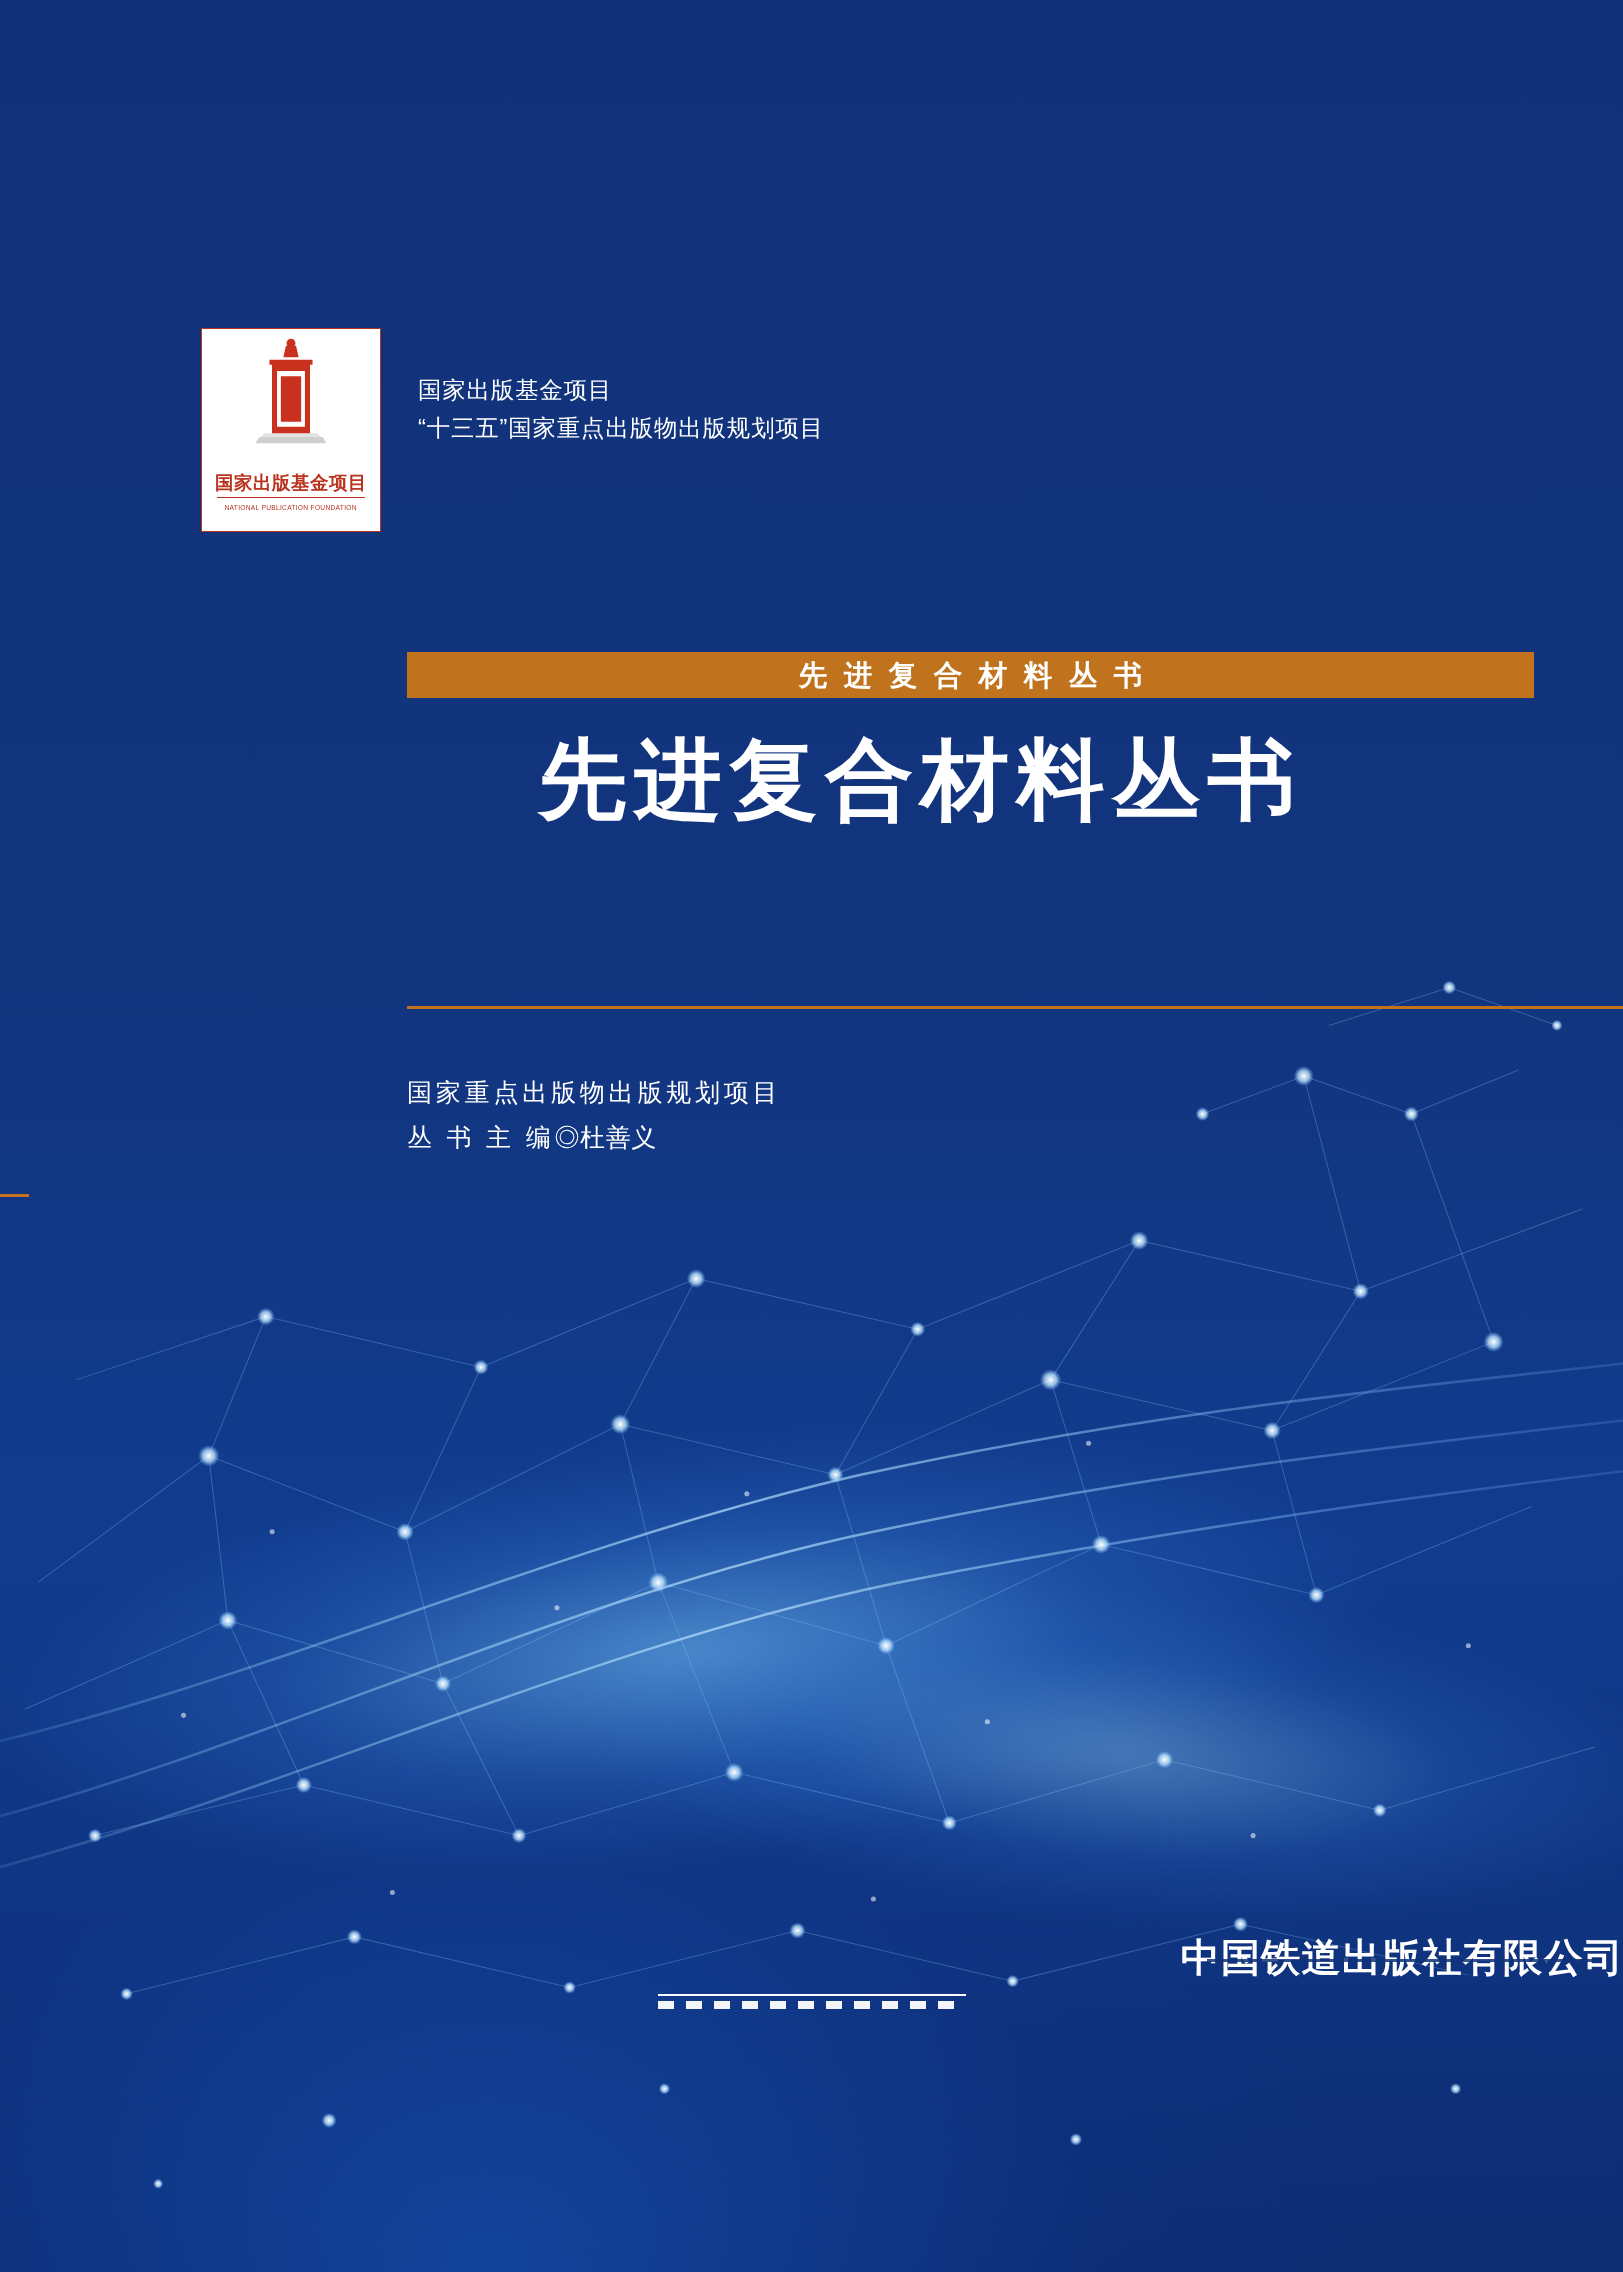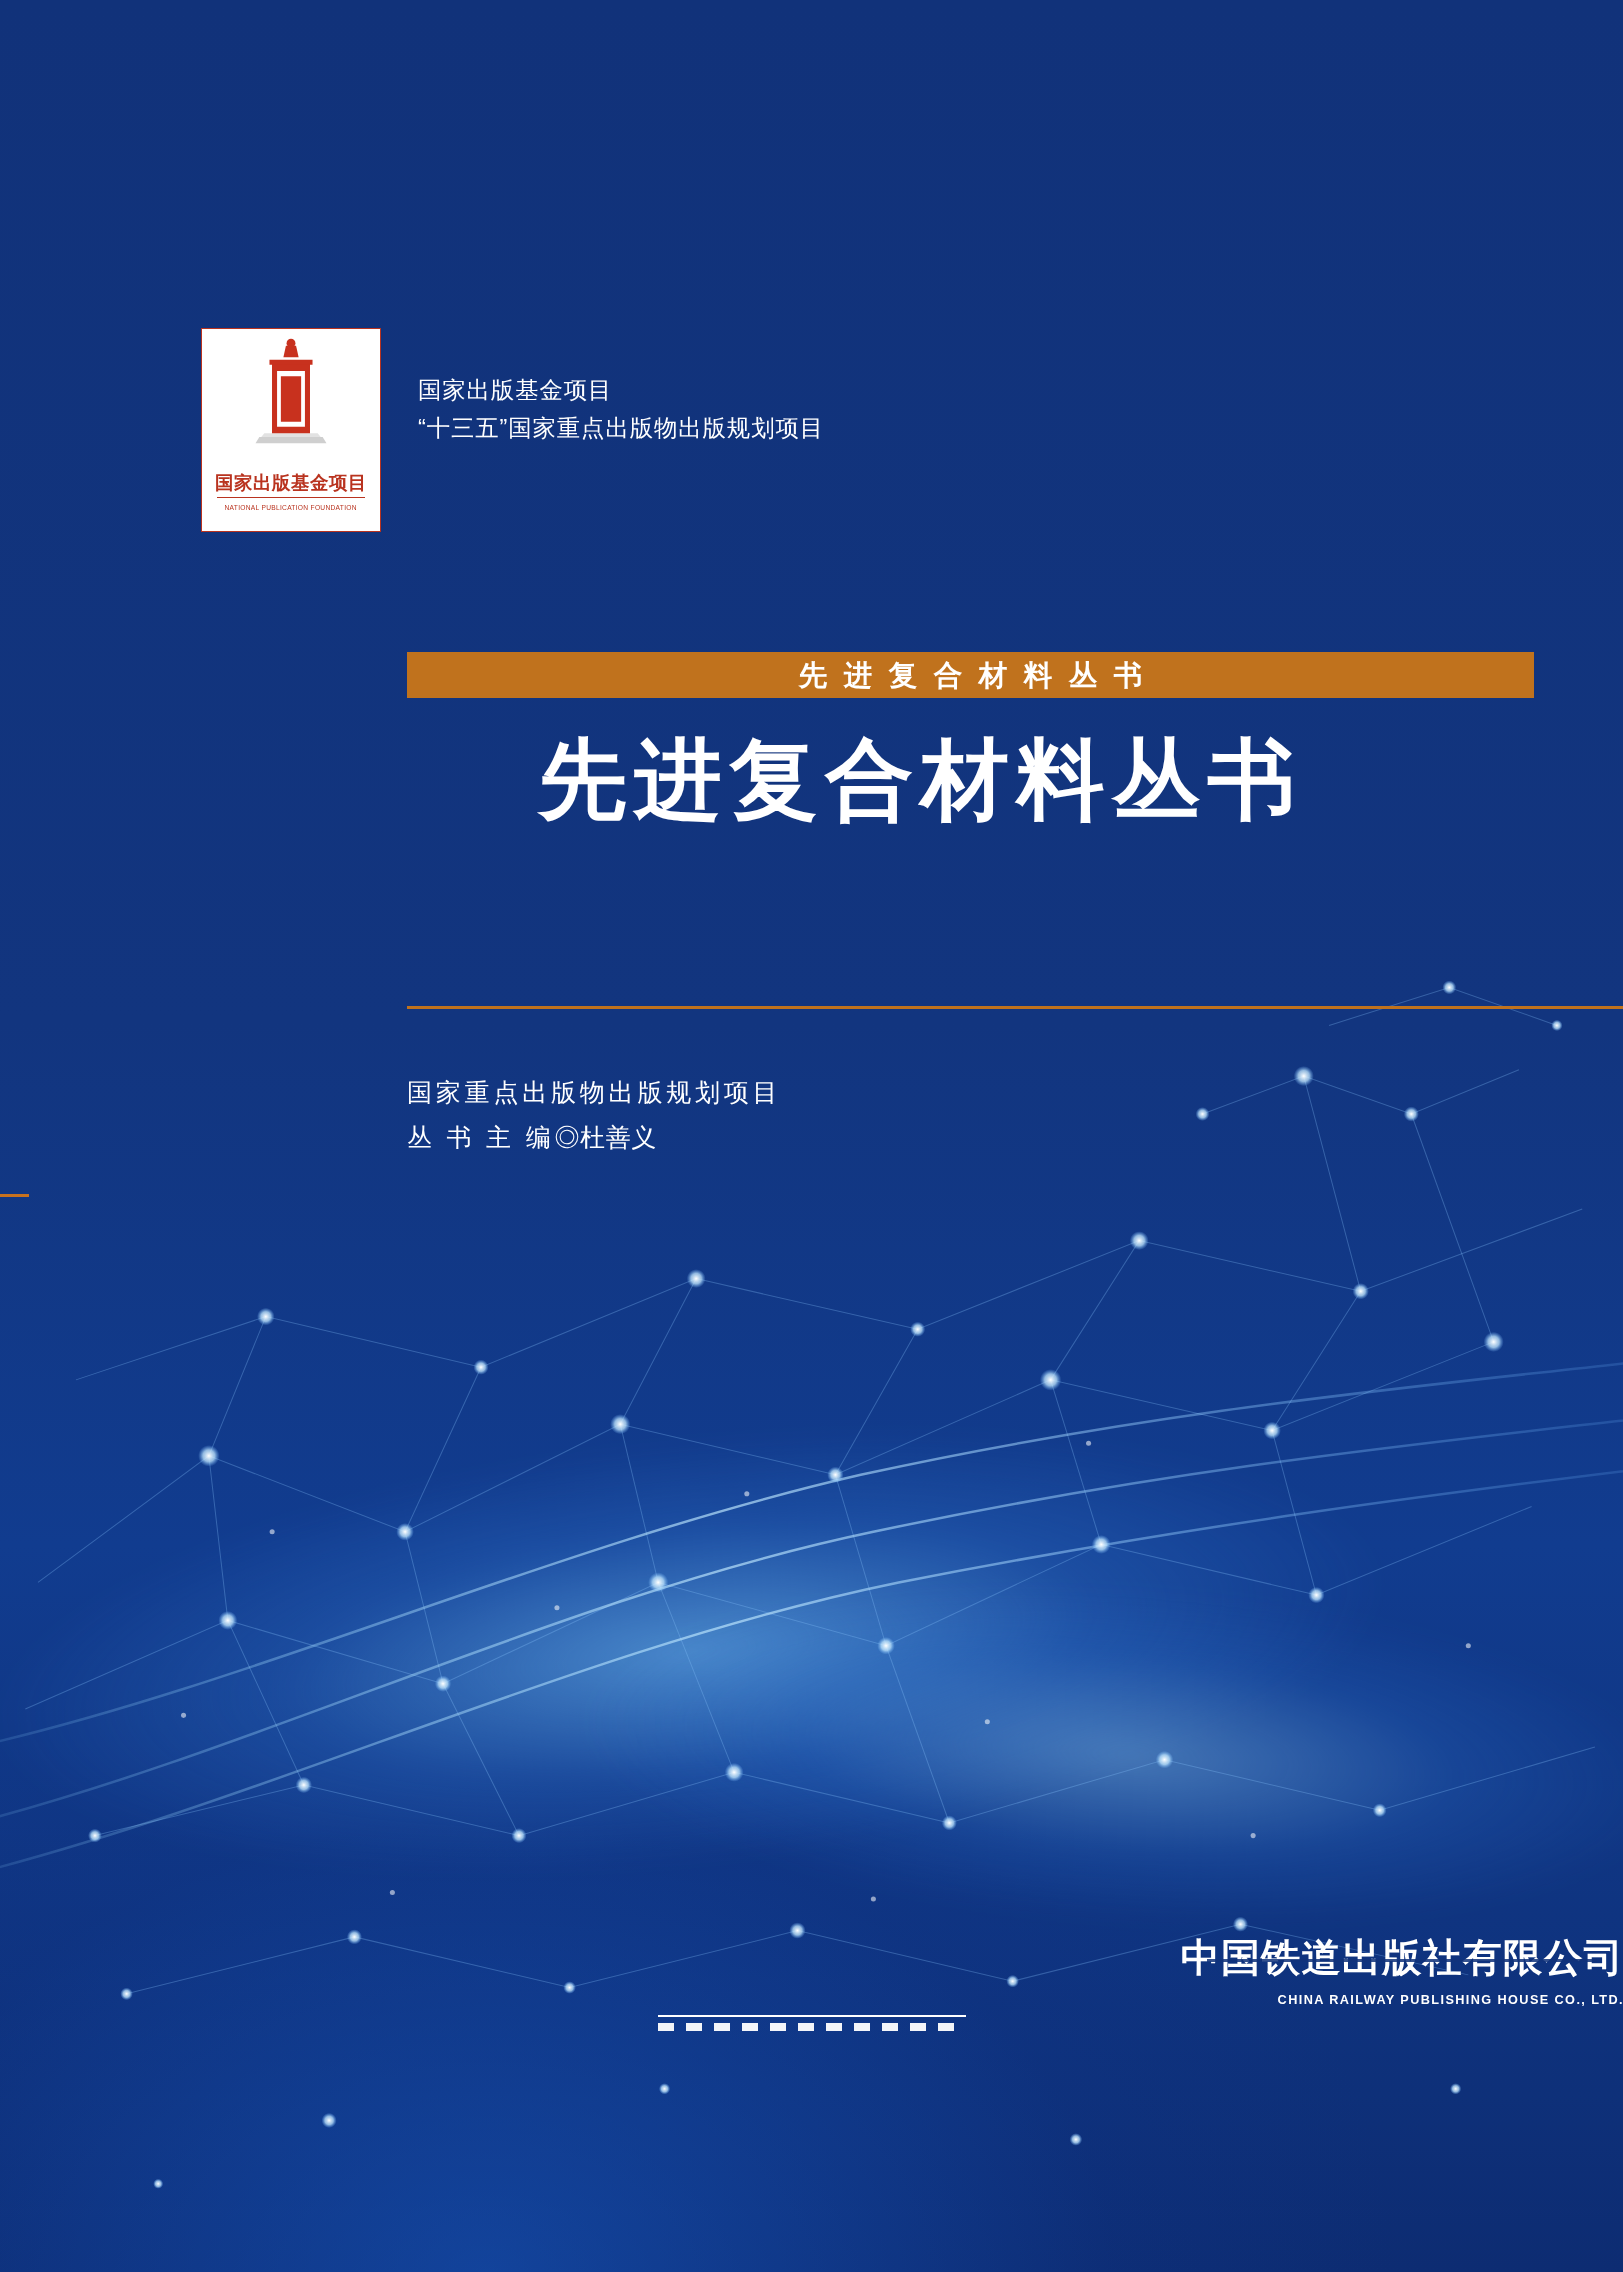--- a/index.html
+++ b/index.html
@@ -378,19 +378,18 @@
     <div class="crow">
       <span class="lbl">国家重点出版物出版规划项目</span><span></span>
     </div>
     <div class="crow">
       <span class="lbl">丛 书 主 编</span><span>◎杜善义</span>
     </div>
   </div>
 
   <div class="publisher">
     <div class="pub-cn">中国铁道出版社有限公司</div>
-    <div class="pub-en">CHINA RAILWAY PUBLISHING HOUSE CO., LTD.</div>
     <div class="pub-rule"></div>
     <div class="pub-dashes"></div>
   </div>
 
 </div>
 
 
 </body></html>

